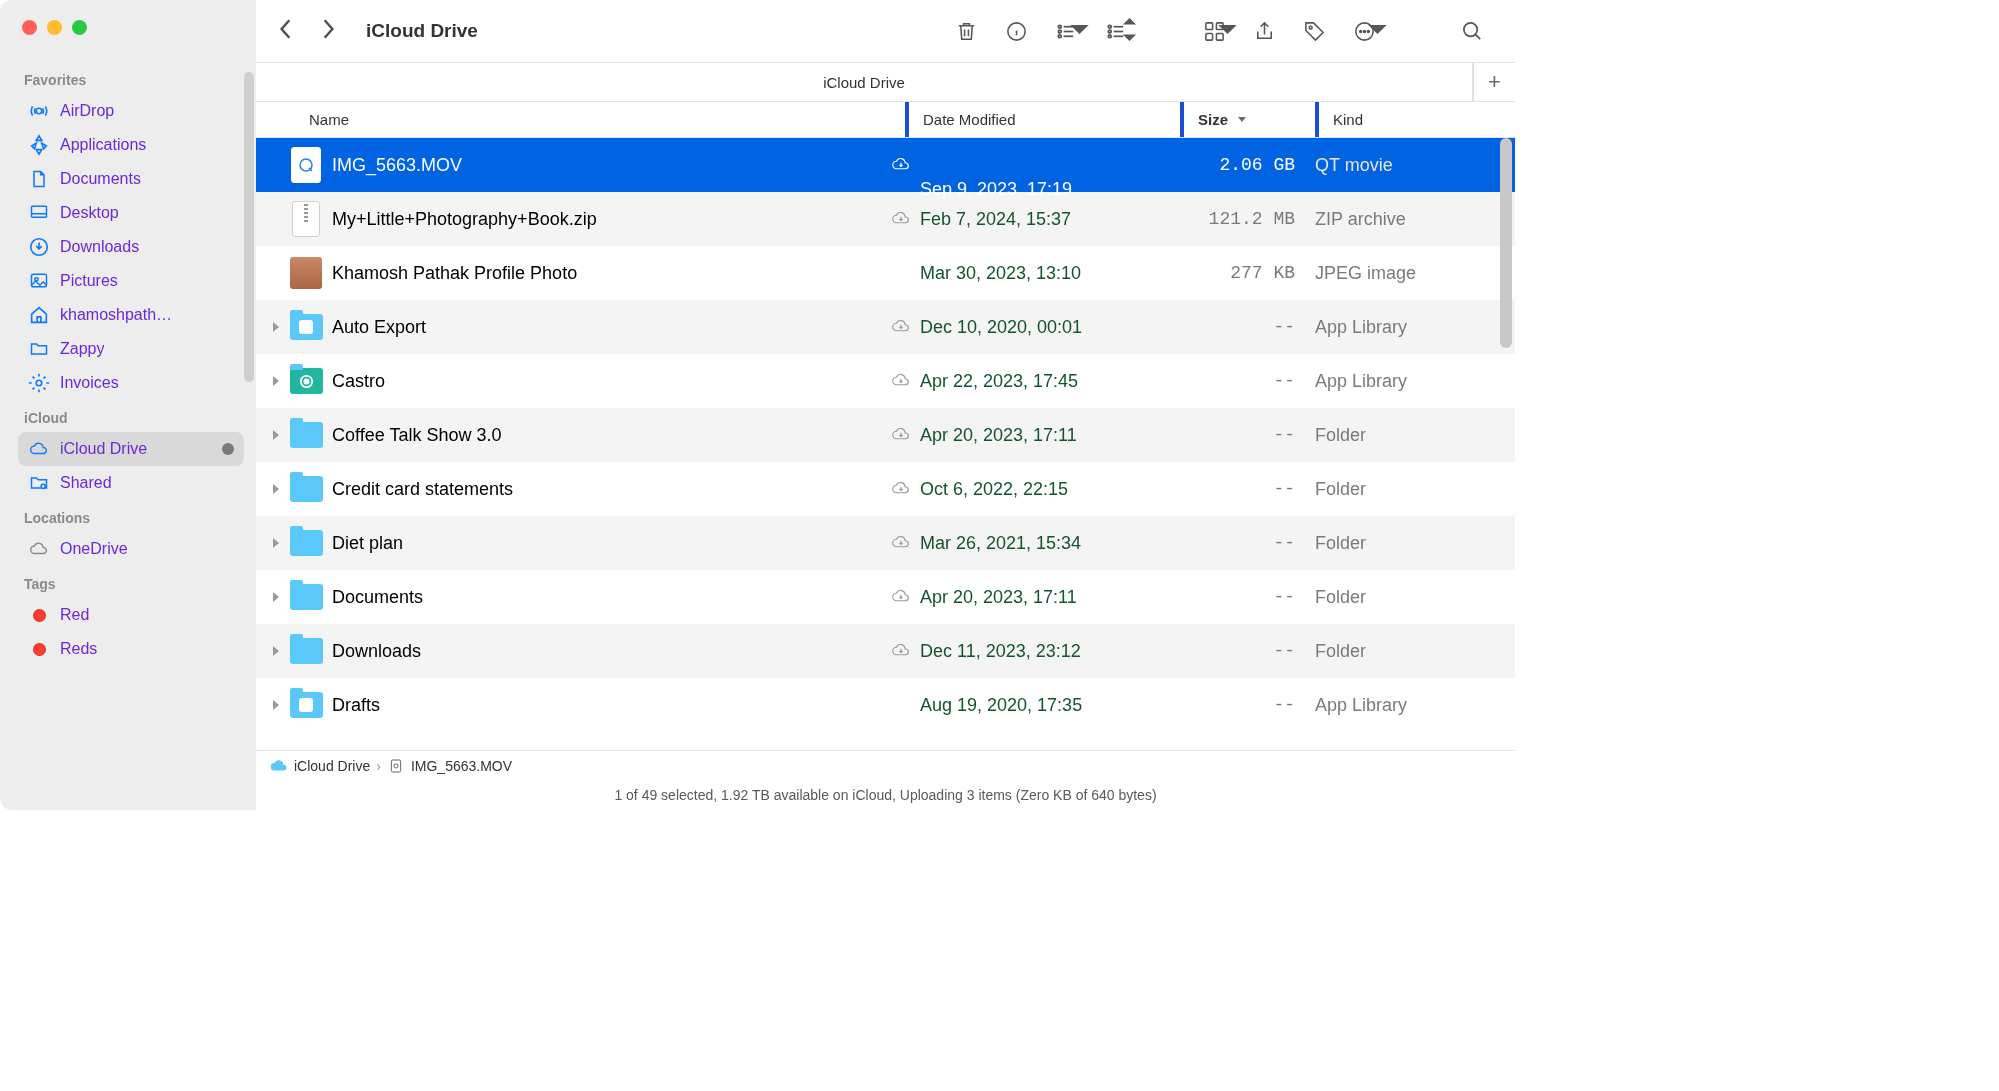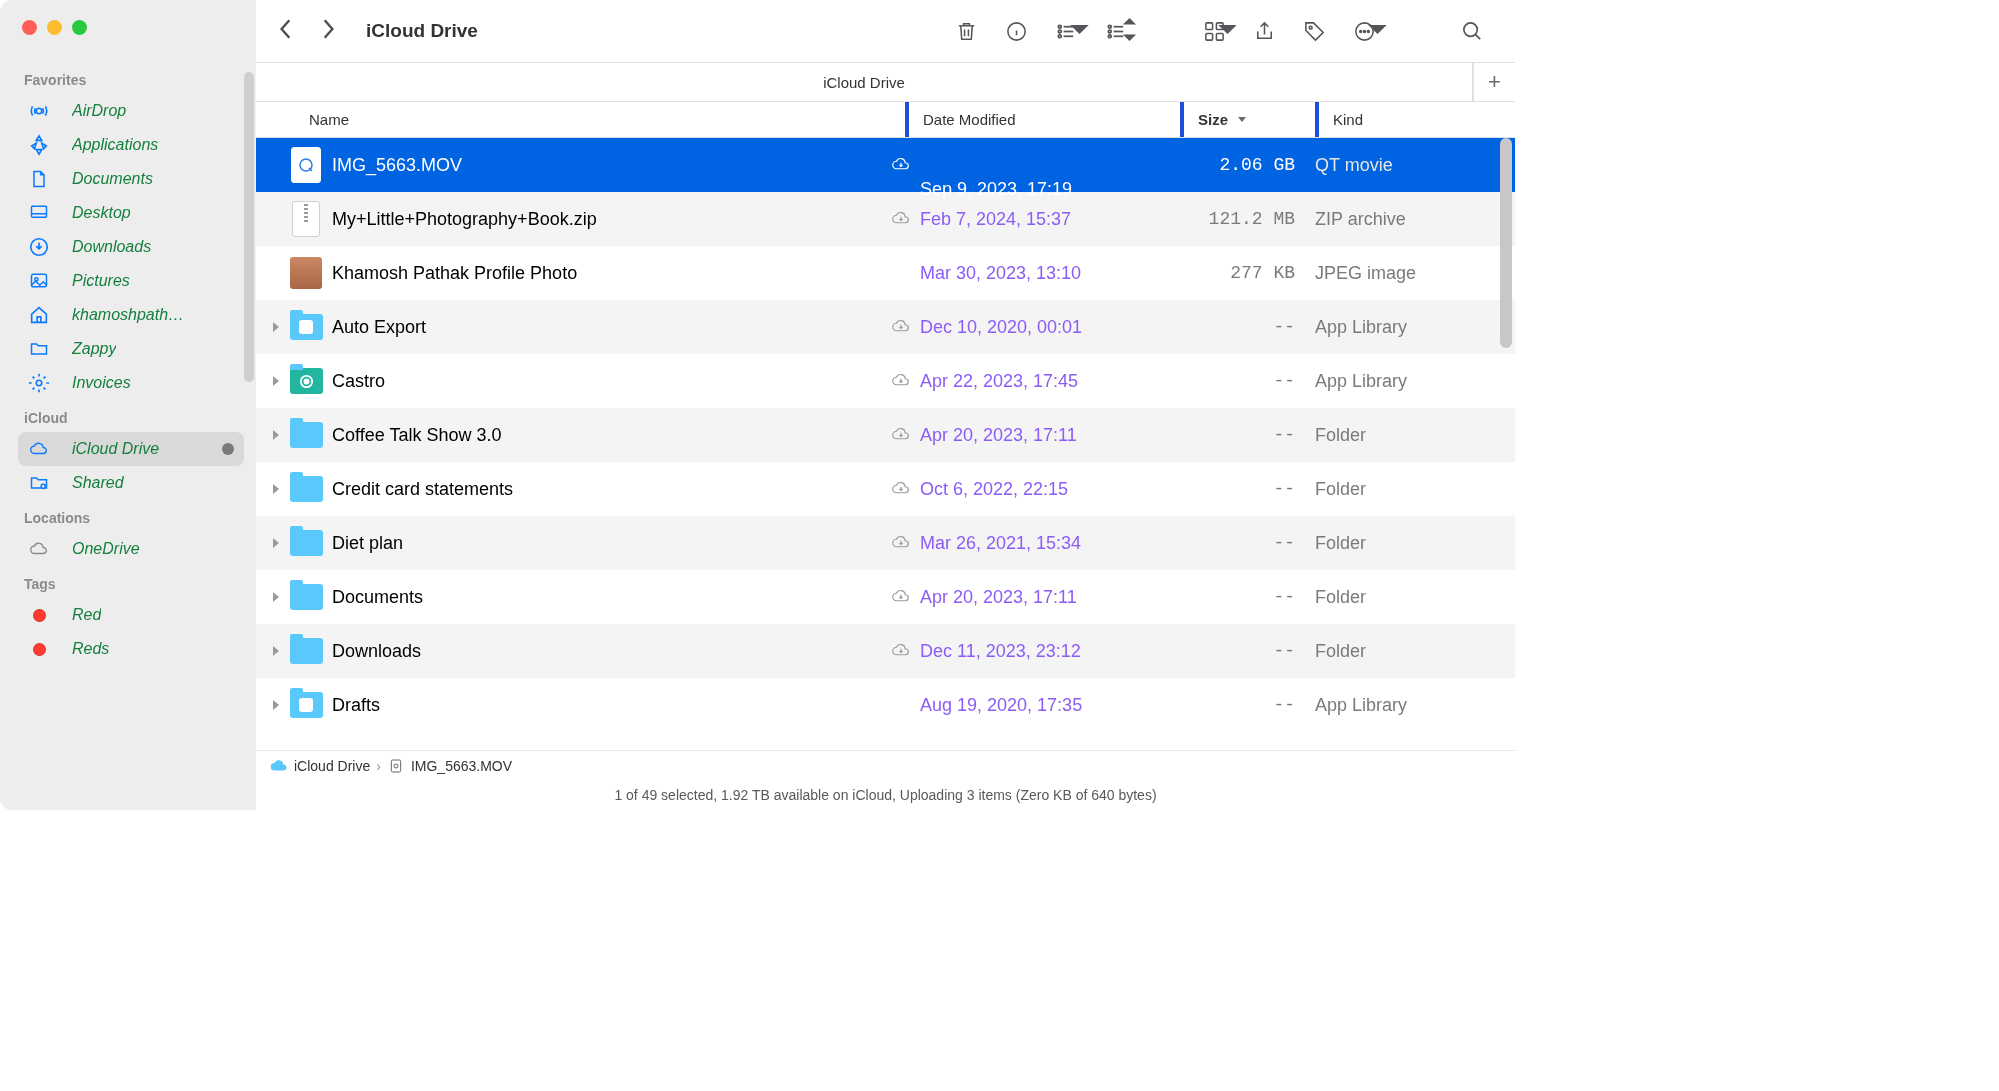--- a/index.html
+++ b/index.html
@@ -4,21 +4,21 @@
 <style>
 * { margin:0; padding:0; box-sizing:border-box; font-family:-apple-system,BlinkMacSystemFont,"Segoe UI",Helvetica,Arial,sans-serif; -webkit-font-smoothing:antialiased; }
 body { background:#fff; width:1515px; height:810px; overflow:hidden; border-radius:12px; }
 .win { display:flex; height:100%; }
 .sidebar { width:256px; background:#eeedee; display:flex; flex-direction:column; position:relative;justify-content:space-between; }
 .traffic { display:flex; gap:10px; padding:20px 0 0 22px; height:52px; }
 .dot { width:15px; height:15px; border-radius:50%; }
 .dot.r { background:#ff5f57; } .dot.y { background:#febc2e; } .dot.g { background:#28c840; }
 .sb-scroll { overflow-y:auto; flex:1; padding:10px 12px 10px 18px; }
 .sb-header { font-size:14px; font-weight:600; color:#8a8a8d; margin:10px 0 6px 6px; }
-.sb-item { display:flex; align-items:center; gap:22px; padding:5px 10px; border-radius:8px; font-size:16px; color:#15803d; cursor:default; height:34px;font-style:italic; }
+.sb-item { display:flex; align-items:center; gap:10px; padding:5px 10px; border-radius:8px; font-size:16px; color:#6d28d9; cursor:default; height:34px; }
 .sb-item .ic { width:22px; height:22px; display:flex; align-items:center; justify-content:center; color:#0a7aff; flex-shrink:0; }
 .sb-item.sel { background:#d9d9da; }
 .sb-item .status-dot { width:12px; height:12px; border-radius:50%; background:#7a7a7a; margin-left:auto; }
 .sb-tag-dot { width:13px; height:13px; border-radius:50%; border:1px solid rgba(0,0,0,.15); }
 .sb-scrollbar { position:absolute; right:2px; top:72px; width:10px; height:310px; background:#cfcfd1; border-radius:5px; }
 .sb-label { white-space:nowrap; overflow:hidden; text-overflow:ellipsis; }
 .main { flex:1; display:flex; flex-direction:column; position:relative; background:#fff; }
 .toolbar { display:flex; align-items:center; height:62px; padding:0 22px; gap:8px; }
 .tb-nav { display:flex; gap:26px; align-items:center; color:#4f4f52; }
 .tb-nav svg { width:16px; height:22px; }
@@ -41,21 +41,21 @@
 .filelist { flex:1; overflow:hidden; position:relative; }
 .row { display:flex; align-items:center; height:54px; padding-left:10px; font-size:18px; }
 .row.alt { background:#f5f4f5; }
 .row.sel { background:#0063e1; color:#fff; }
 .row .disc { width:20px; color:#9a9a9e; display:flex; justify-content:center; }
 .row.sel .disc { color:#fff; }
 .row .ficon { width:40px; height:40px; display:flex; align-items:center; justify-content:center; margin:0 2px 0 0; }
 .row .fname { flex:1; padding-left:4px; white-space:nowrap; overflow:hidden; text-overflow:ellipsis; }
 .row .cloud { width:38px; color:#9a9a9e; display:flex; justify-content:center; }
 .row.sel .cloud { color:#fff; }
-.row .date { width:275px; color:#8b5cf6; }
+.row .date { width:275px; color:#14532d; }
 .row.sel .date { color:#fff;margin-top:48px; }
 .row .size { width:120px; text-align:right; padding-right:20px; color:#7a7a7e;font-family:Liberation Mono, monospace; }
 .row.sel .size { color:#fff; }
 .row .kind { width:200px; color:#7a7a7e; }
 .row.sel .kind { color:#e5e5e5; }
 .main-scrollbar { position:absolute; right:3px; top:0; width:12px; height:210px; background:#c7c7c9; border-radius:6px; }
 .pathbar { height:30px; border-top:1px solid #e7e7e7; display:flex; align-items:center; padding:0 14px; font-size:14px; gap:6px; color:#333; }
 .pathbar .crumb-ic { width:18px; height:18px; display:flex; align-items:center; justify-content:center; }
 .pathsep { color:#9a9a9e; }
 .status { height:30px; display:flex; align-items:center; justify-content:center; font-size:14px; color:#595959; }

